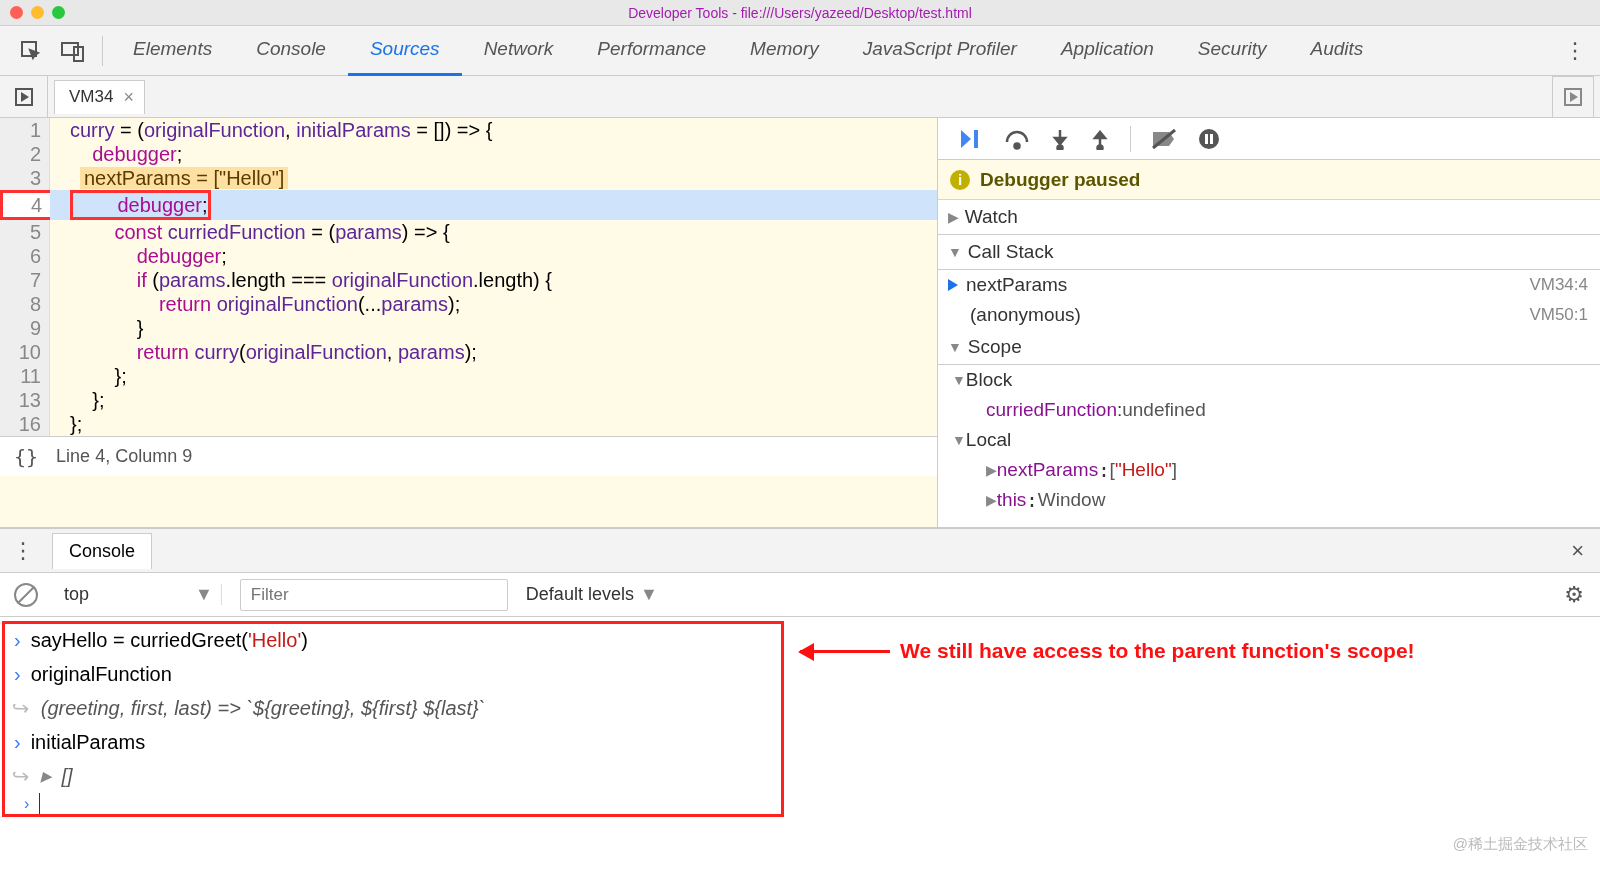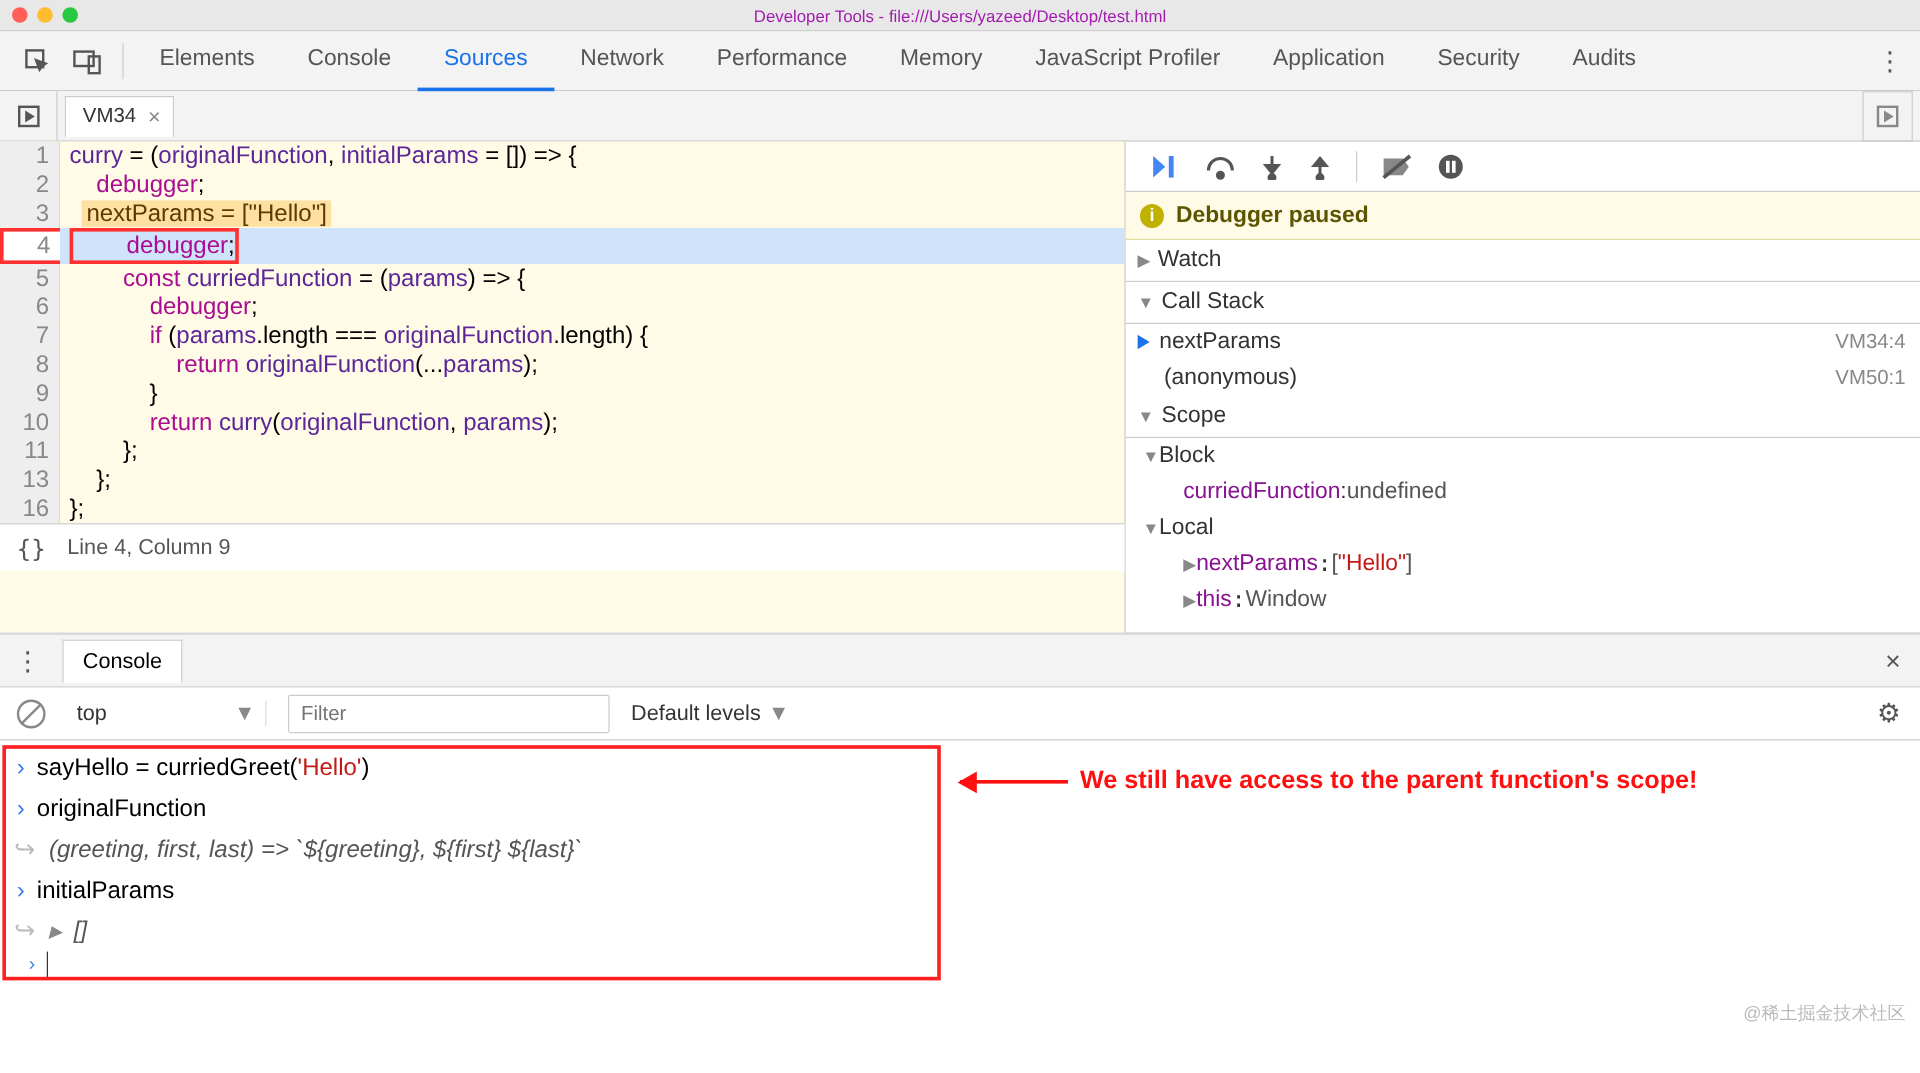--- a/index.html
+++ b/index.html
@@ -10,39 +10,39 @@
 .titlebar { height:26px; background:#e8e8e8; border-bottom:1px solid #d0d0d0; display:flex; align-items:center; position:relative; }
 .traffic { display:flex; gap:8px; margin-left:10px; }
 .tl { width:13px; height:13px; border-radius:50%; }
 .tl.red{background:#ff5f57;} .tl.yel{background:#febc2e;} .tl.grn{background:#28c840;}
 .titlebar .title { position:absolute; left:0; right:0; text-align:center; font-size:14px; color:#a21caf; }
 
 
 .maintabs { height:50px; background:#f3f3f3; border-bottom:1px solid #ccc; display:flex; align-items:center; padding:0 10px; gap:0; }
 .maintabs .icon-btn { width:42px; height:40px; display:flex; align-items:center; justify-content:center; color:#555; cursor:pointer; }
 .maintabs .sep { width:1px; height:30px; background:#ccc; margin:0 8px; }
-.mtab { padding:0 22px; height:50px; display:flex; align-items:center; font-size:19px; color:#555; cursor:pointer; border-bottom:3px solid transparent; }
+.mtab { padding:0 22px; height:50px; display:flex; align-items:center; font-size:19px; color:#555; cursor:pointer; border-bottom:3px solid transparent;font-style:italic; }
 .mtab.active { color:#1a73e8; border-bottom-color:#1a73e8; }
 .spacer { flex:1; }
 .kebab { width:30px; text-align:center; font-size:22px; color:#555; cursor:pointer; }
 
 
 .filetabs { height:42px; background:#f3f3f3; border-bottom:1px solid #ccc; display:flex; align-items:center; }
 .runbtn { width:48px; height:42px; display:flex; align-items:center; justify-content:center; border-right:1px solid #ccc; cursor:pointer; }
 .filetab { height:34px; margin-left:6px; padding:0 10px 0 14px; background:#fff; border:1px solid #ccc; border-bottom:none; display:flex; align-items:center; gap:10px; font-size:17px; color:#333; cursor:pointer; }
 .filetab .x { color:#888; font-size:18px; cursor:pointer; }
 .cover-arrow { width:42px; height:42px; display:flex; align-items:center; justify-content:center; border:1px solid #ccc; margin-left:auto; margin-right:6px; cursor:pointer; color:#888; }
 
 
 .middle { display:flex; height:410px; border-bottom:1px solid #ccc; }
 .editor { width:938px; display:flex; flex-direction:column; border-right:1px solid #ccc; background:#fffbe6; }
 .code-area { overflow:hidden; }
 .codeline { display:flex; font-size:20px; line-height:24px; }
 .gutter { width:50px; text-align:right; padding-right:8px; background:#eee; color:#888; border-right:1px solid #ddd; }
-.codetxt { padding-left:8px; white-space:pre; position:relative; }
+.codetxt { padding-left:20px; white-space:pre; position:relative; }
 .hl-line { background:#cfe3fb; }
 .hl-box { border:3px solid #ff3030; display:inline-block; }
 .inline-val { background:#ffe0a3; color:#5a3b00; margin-left:10px; padding:0 4px; }
 .kw { color:#aa0d91; }
 .param { color:#5c2699; }
 
 .editor-status { height:40px; border-top:1px solid #ccc; background:#fff; display:flex; align-items:center; padding:0 14px; gap:18px; font-size:18px; color:#555; }
 .braces { font-family:Menlo,Consolas,monospace; font-size:20px; color:#555; }
 
 

